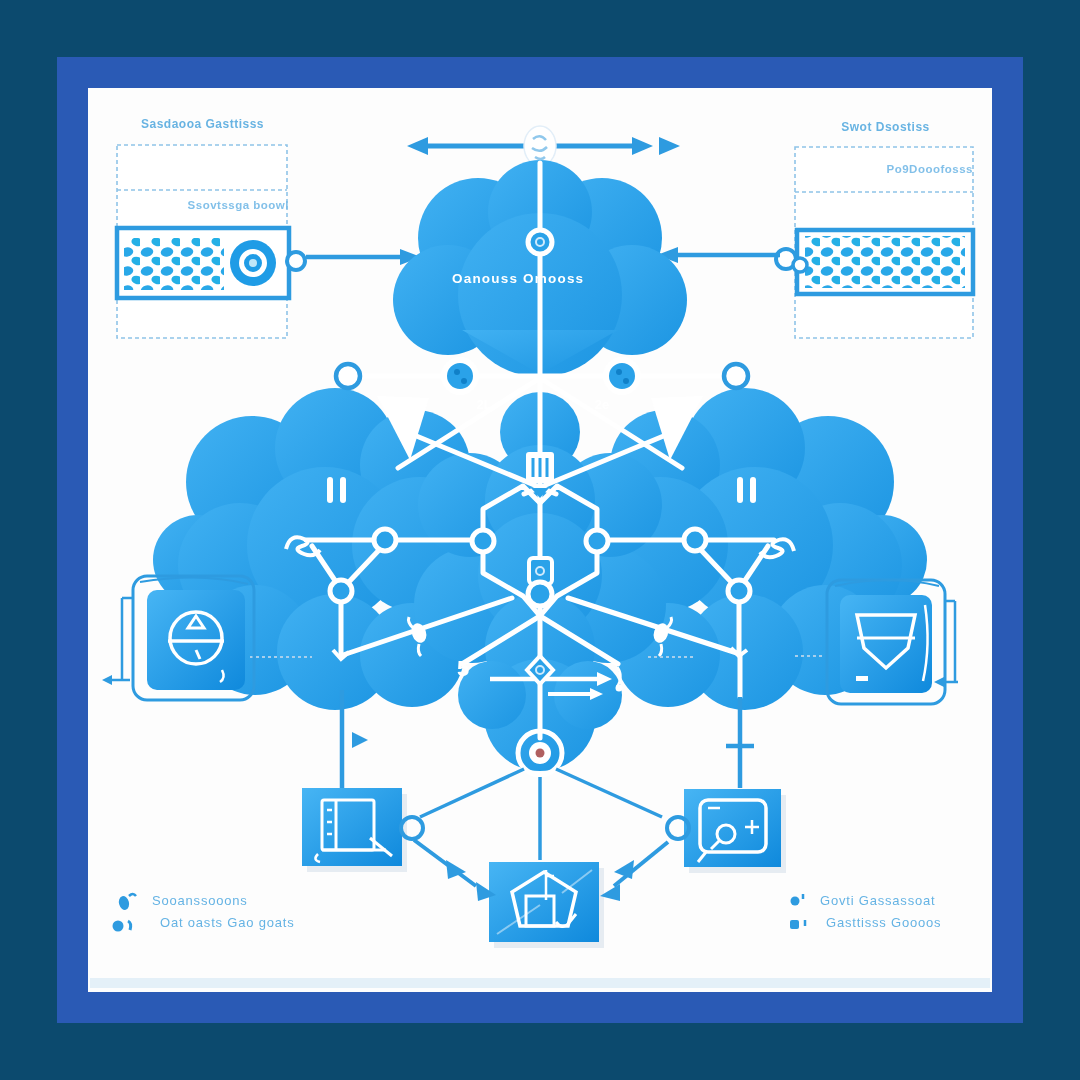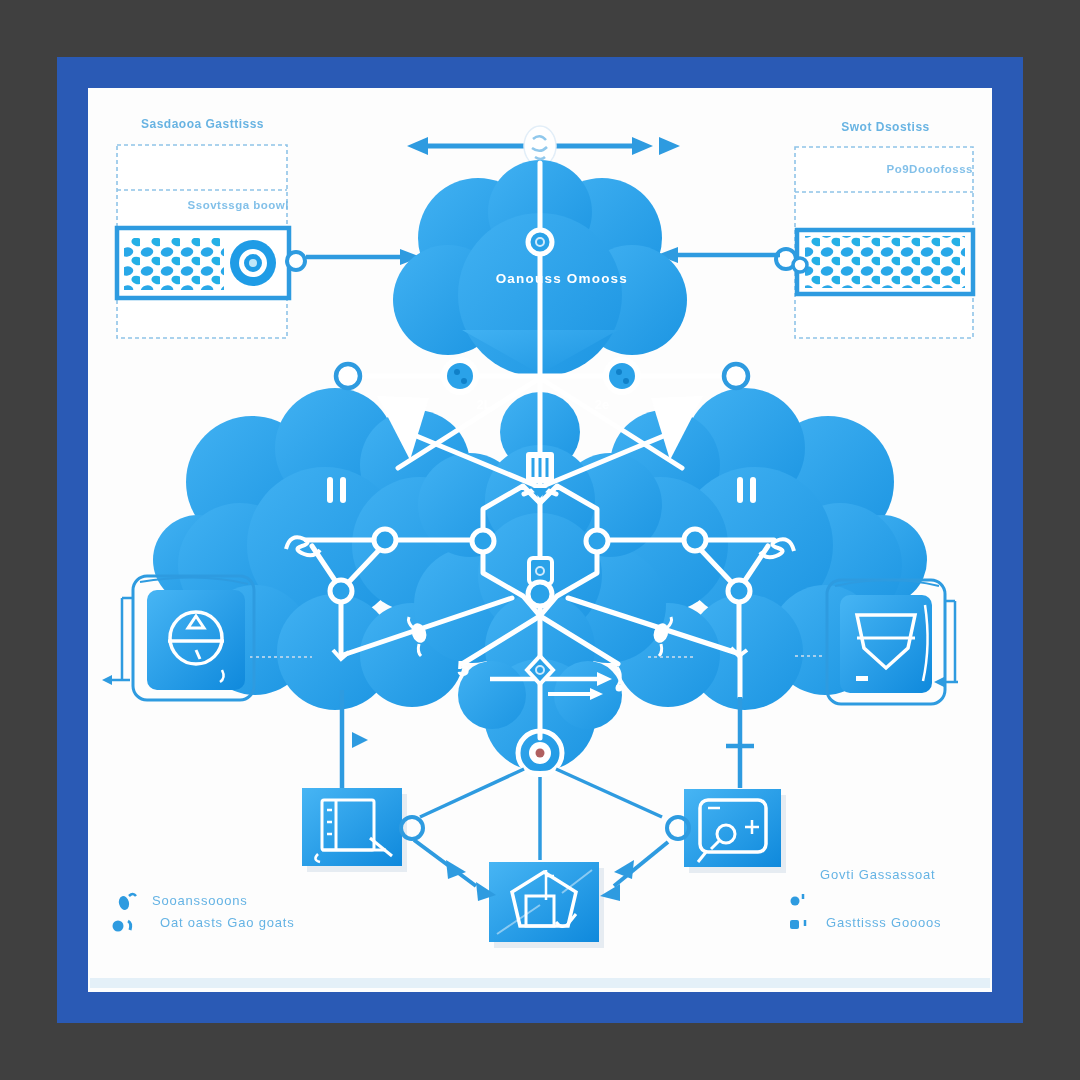--- a/index.html
+++ b/index.html
@@ -1,22 +1,22 @@
 <!DOCTYPE html>
 <html><head>
 <meta charset="utf-8">
 <style>
   html,body{margin:0;padding:0;background:#fff}
-  .page{position:relative;width:1080px;height:1080px;background:#404040;overflow:hidden;
+  .page{position:relative;width:1080px;height:1080px;background:#0c4a6e;overflow:hidden;
         font-family:"Liberation Sans",sans-serif;}
   svg.art{position:absolute;left:0;top:0;display:block}
   .txt{position:absolute;pointer-events:none}
   .title{font-size:12px;color:#4fa7de;font-weight:bold;text-align:center;letter-spacing:.5px;opacity:.85}
   .seclabel{font-size:11.5px;color:#7cbde8;font-weight:bold;text-align:right;letter-spacing:.5px;opacity:.95}
-  .cloudlabel{font-size:13.5px;color:#ffffff;font-weight:bold;text-align:right;letter-spacing:1.2px}
+  .cloudlabel{font-size:13.5px;color:#ffffff;font-weight:bold;text-align:left;letter-spacing:1.2px}
   .nodelbl{font-size:13px;color:#ffffff;font-weight:bold;text-align:center}
   .bignum{font-size:22px;color:#ffffff;font-weight:bold;text-align:center}
   .paren{font-size:20px;color:#ffffff;font-weight:bold}
   .caption{font-size:11.5px;line-height:15.5px;color:#6ab5e8;font-weight:bold;text-align:center;letter-spacing:.3px;opacity:.88}
   .legend{font-size:13px;color:#58ade2;font-weight:normal;letter-spacing:.8px;opacity:.92}
 </style>
 </head>
 <body>
 
 <div class="page">
@@ -348,15 +348,15 @@
 <div class="txt cloudlabel" style="left:452px;top:271px;width:176px">Oanouss Omooss</div>
 <div class="txt nodelbl" style="left:470px;top:397px;width:28px">2L</div>
 <div class="txt nodelbl" style="left:588px;top:397px;width:28px">2e</div>
 
 <div class="txt bignum" style="left:448px;top:656px;width:30px">5</div>
 <div class="txt paren" style="left:616px;top:664px;width:22px">)</div>
 
 
 <div class="txt legend" style="left:152px;top:893px;width:220px">Sooanssooons</div>
 <div class="txt legend" style="left:160px;top:915px;width:230px">Oat oasts Gao goats</div>
-<div class="txt legend" style="left:820px;top:867px;width:200px">Govti Gassassoat</div>
+<div class="txt legend" style="left:820px;top:893px;width:200px">Govti Gassassoat</div>
 <div class="txt legend" style="left:826px;top:915px;width:210px">Gasttisss Goooos</div>
 </div>
 
 </body></html>

